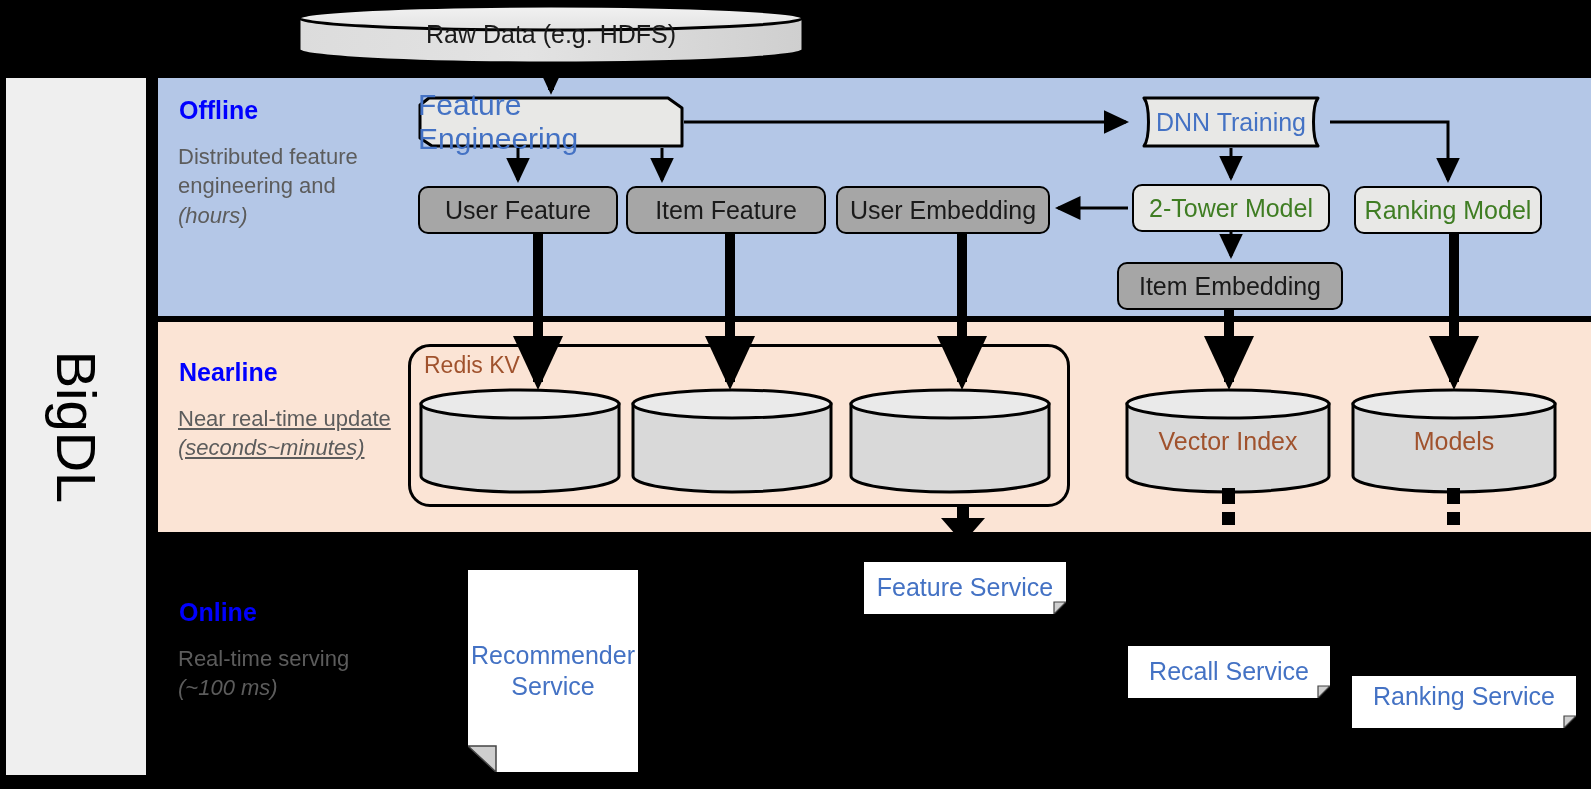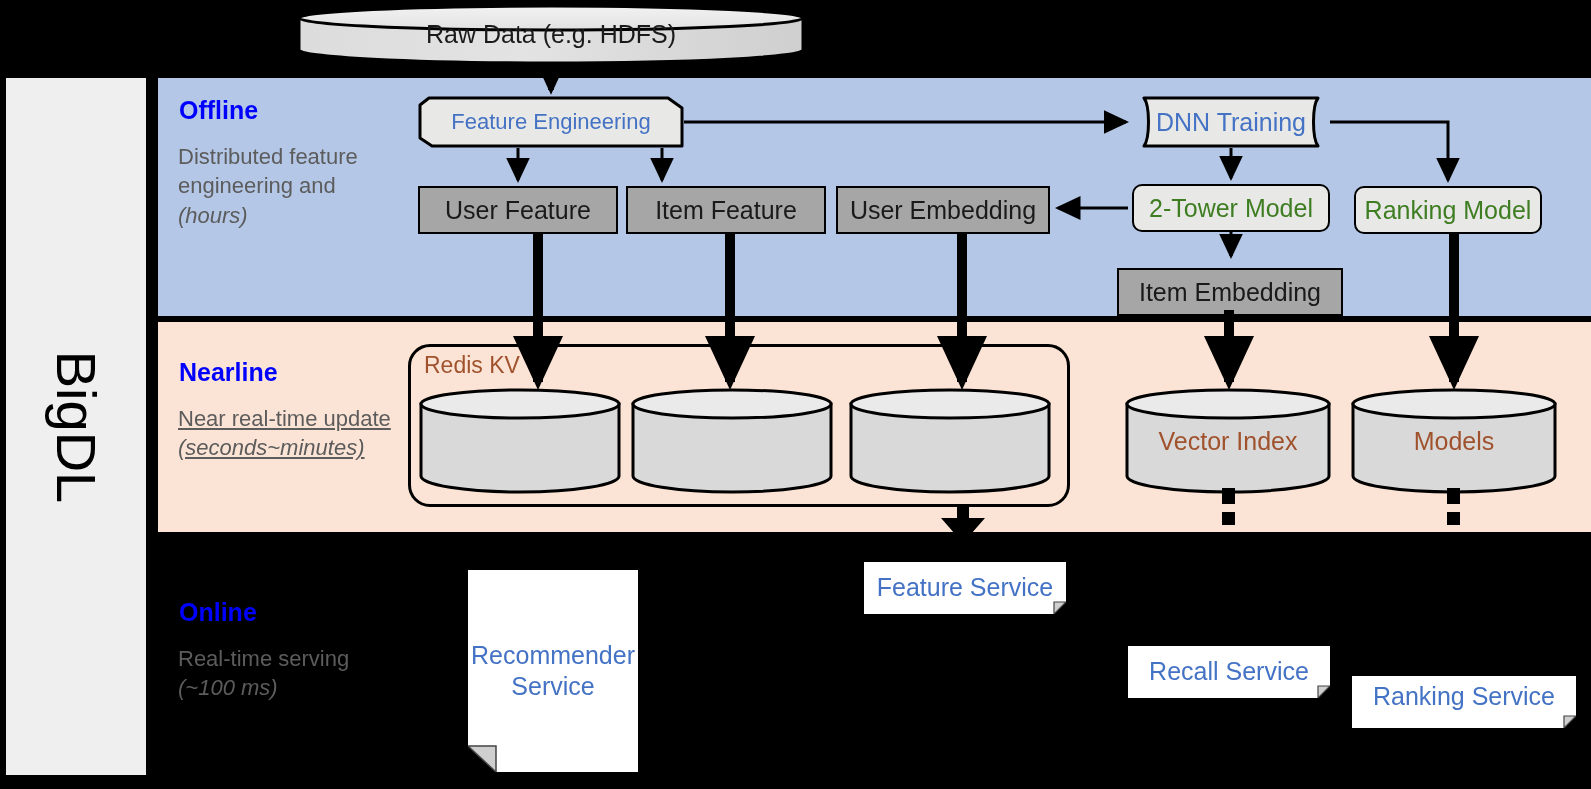--- a/index.html
+++ b/index.html
@@ -36,40 +36,40 @@
   }
   .band-desc {
     position:absolute; font-size:22px; color:#5c5c5c; line-height:1.33;
     width:215px;
   }
   .band-desc i { font-style:italic; }
 
   
   .node {
     position:absolute; display:flex; align-items:center; justify-content:center;
-    text-align:center; line-height:1.15;
+    text-align:center; line-height:1.15;border-radius:10px;
   }
 
   
   .gray-box {
     background:#a6a6a6; border:2.5px solid #000; color:#1a1a1a;
     font-size:25px;
   }
 
   
   .proc-round {
     background:#e8e8e6; border:2.5px solid #000; border-radius:10px;
     font-size:25px;
   }
   .card-shape-wrap { position:absolute; }
   .card-shape-wrap svg { position:absolute; left:0; top:0; }
   .card-shape-wrap .lbl {
     position:absolute; left:0; top:0; width:100%; height:100%;
     display:flex; align-items:center; justify-content:center;
-    font-size:22px; pointer-events:none;
+    font-size:30px; pointer-events:none;
   }
 
   
   .delay-wrap { position:absolute; }
   .delay-wrap svg { position:absolute; left:0; top:0; }
   .delay-wrap .lbl {
     position:absolute; left:0; top:0; width:100%; height:100%;
     display:flex; align-items:center; justify-content:center;
     font-size:25px; pointer-events:none;
   }
@@ -174,21 +174,21 @@
 
   <div class="node gray-box" style="left:418px; top:186px; width:200px; height:48px;">
     <span>User Feature</span>
   </div>
   <div class="node gray-box" style="left:626px; top:186px; width:200px; height:48px;">
     <span>Item Feature</span>
   </div>
   <div class="node gray-box" style="left:836px; top:186px; width:214px; height:48px;">
     <span>User Embedding</span>
   </div>
-  <div class="node gray-box" style="left:1117px; top:268px; width:226px; height:48px;">
+  <div class="node gray-box" style="left:1117px; top:262px; width:226px; height:48px;">
     <span>Item Embedding</span>
   </div>
 
   <div class="node proc-round" style="left:1132px; top:184px; width:198px; height:48px;">
     <span class="txt-green">2-Tower Model</span>
   </div>
   <div class="node proc-round" style="left:1354px; top:186px; width:188px; height:48px;">
     <span class="txt-green">Ranking Model</span>
   </div>
 

